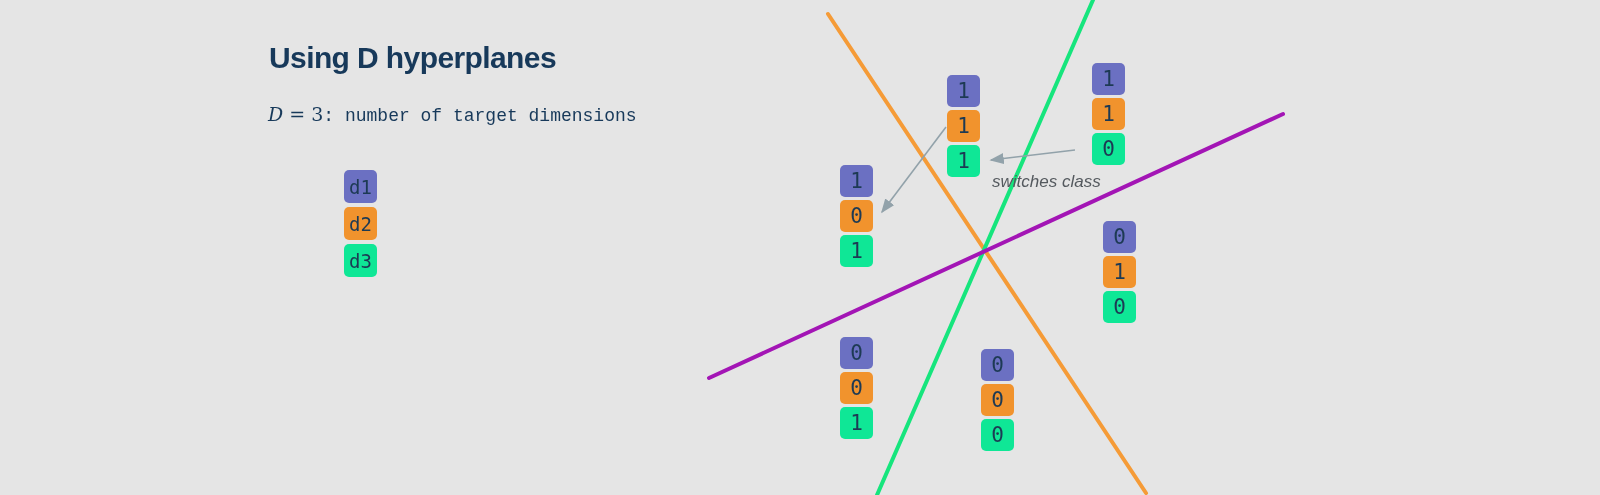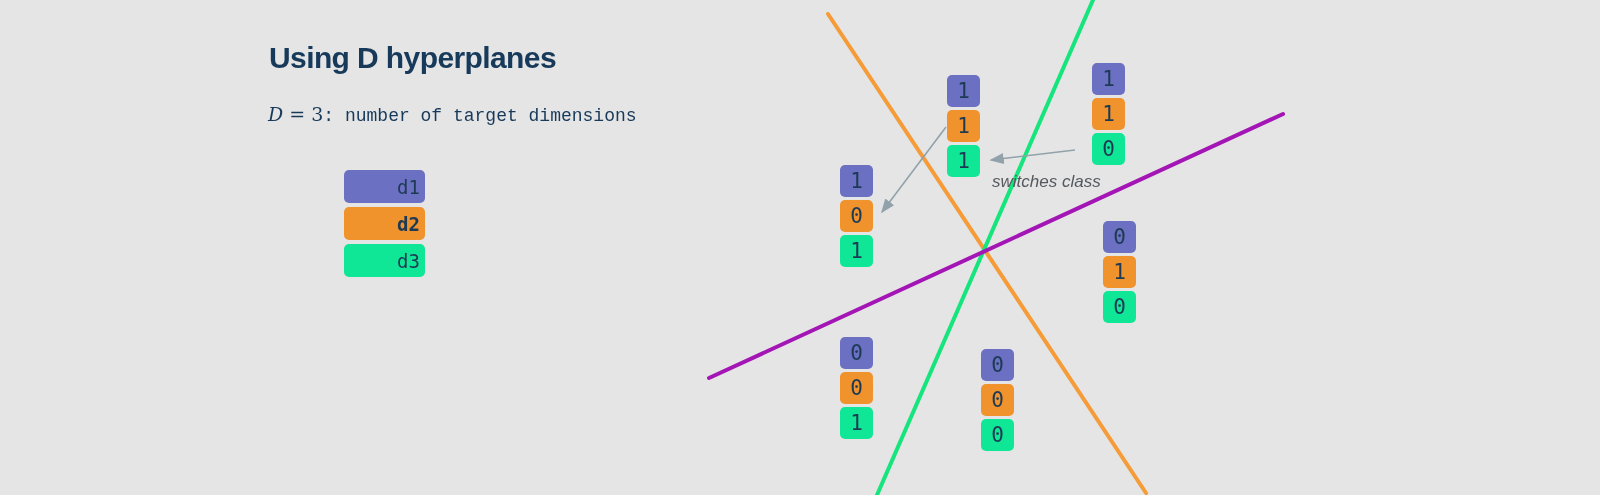--- a/index.html
+++ b/index.html
@@ -18,21 +18,21 @@
   .math-var{font-family:"DejaVu Serif",serif;font-style:italic;font-size:19px;}
   .math-rm{font-family:"DejaVu Serif",serif;font-size:19px;}
   .mono-part{font-family:Liberation Mono, monospace;font-size:18px;}
   .legend{
     position:absolute;left:344px;top:170px;
     display:flex;flex-direction:column;gap:4px;
   }
   .lg-box{
     width:33px;height:33px;border-radius:5px;
     display:flex;align-items:center;justify-content:center;
-    font-size:19px;color:#1d3a54;padding-left:48px;
+    font-size:19px;color:#1d3a54;
   }
   .lines-svg{position:absolute;left:0;top:0;}
   .stack{position:absolute;display:flex;flex-direction:column;gap:3px;}
   .bit{
     width:33px;height:32px;border-radius:5px;
     display:flex;align-items:center;justify-content:center;
     font-size:21px;color:#1d3a54;
   }
   .annotation{
     position:absolute;
@@ -44,21 +44,21 @@
 <body>
 
 <div class="canvas">
 
   <div class="headline">Using D hyperplanes</div>
 
   <div class="formula"><span class="math-var">D</span><span class="math-rm"> = 3</span><span class="mono-part">: number of target dimensions</span></div>
 
   <div class="legend">
       <div class="lg-box" style="background: rgb(107, 112, 194);">d1</div>
-      <div class="lg-box" style="background: rgb(241, 147, 45); font-weight: bold;">d2</div>
+      <div class="lg-box" style="background: rgb(241, 147, 45);">d2</div>
       <div class="lg-box" style="background: rgb(15, 231, 150);">d3</div>
     </div>
 
   <svg class="lines-svg" width="1600" height="495" viewBox="0 0 1600 495">
     <defs>
       <marker id="arrowhead" markerWidth="11" markerHeight="9" refX="8" refY="3.5" orient="auto" markerUnits="strokeWidth">
         <path d="M0,0 L9,3.5 L0,7 Z" fill="#92a2aa"></path>
       </marker>
     </defs>
   <line x1="828" y1="14" x2="1146" y2="493" stroke="#f59b37" stroke-width="4" stroke-linecap="round"></line>

